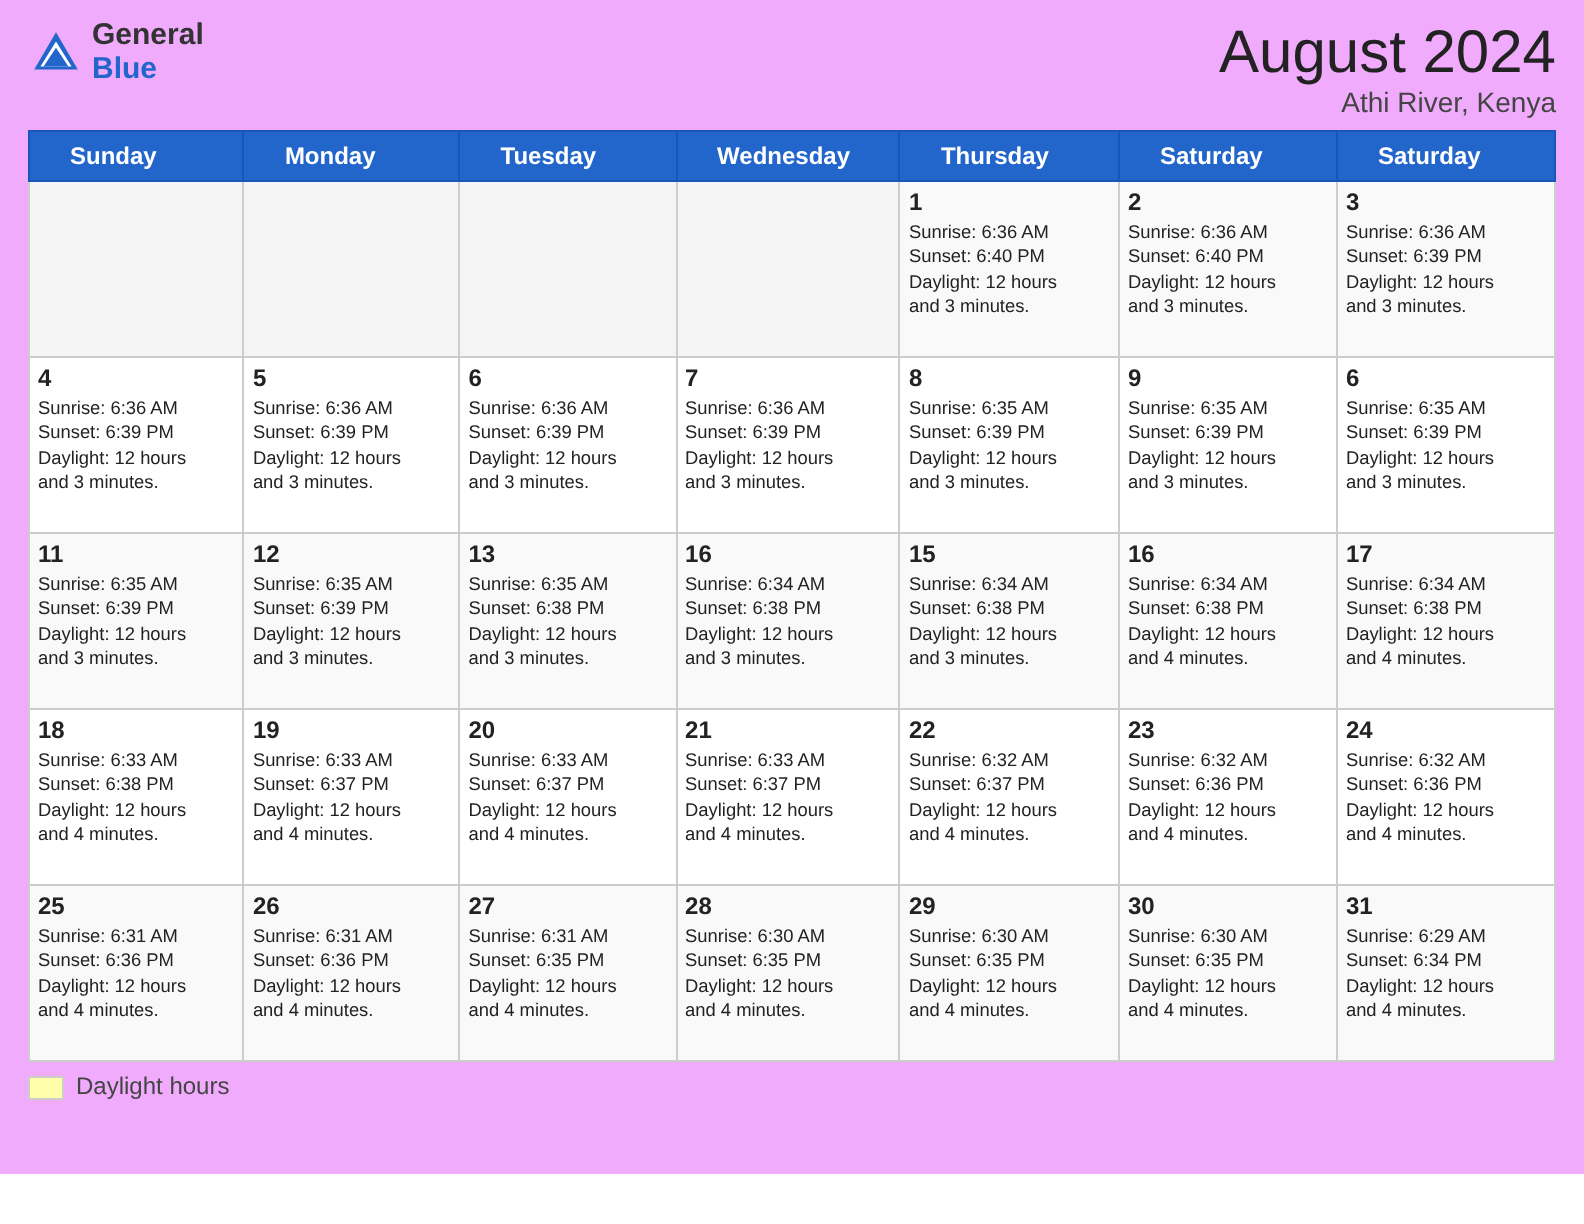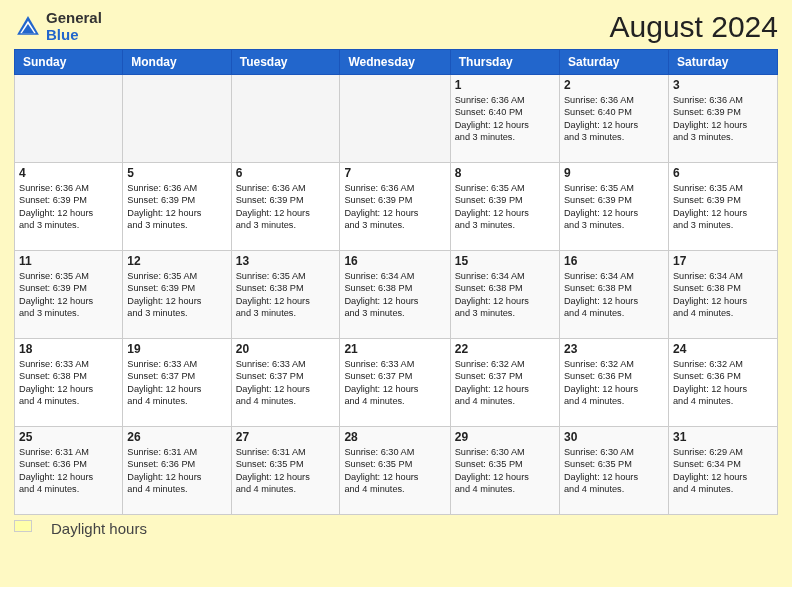--- a/index.html
+++ b/index.html
@@ -6,21 +6,21 @@
     body {
       font-family: Arial, Helvetica, sans-serif;
       background: #fff;
       width: 792px;
       height: 612px;
       overflow: hidden;
     }
     .page {
       width: 792px;
       height: 587px;
-      background: #fef9c3;
+      background: #f0abfc;
       padding: 10px 14px 10px 14px;
     }
     .header {
       display: flex;
       justify-content: space-between;
       align-items: flex-start;
       margin-bottom: 6px;
     }
     .logo {
       display: flex;
@@ -53,21 +53,21 @@
       color: #444;
     }
     .calendar {
       width: 100%;
       border-collapse: collapse;
       font-size: 10px;
     }
     .calendar thead th {
       background: #2266cc;
       color: #fff;
-      padding: 5px 8px;
+      padding: 5px 20px;
       text-align: left;
       font-size: 12px;
       font-weight: bold;
       border: 1px solid #1a55bb;
     }
     .calendar tbody td {
       border: 1px solid #ccc;
       vertical-align: top;
       padding: 3px 4px;
       width: 113px;
@@ -90,24 +90,24 @@
     .day-detail {
       font-size: 9.2px;
       color: #222;
       line-height: 1.35;
     }
     .empty-cell {
       background: #f5f5f5 !important;
     }
     .footer {
       display: flex;
-      align-items: flex-start;
-      gap: 19px;
+      align-items: flex-end;
+      gap: 6px;
       margin-top: 5px;
-      font-size: 15px;
+      font-size: 12px;
       color: #444;
     }
     .daylight-box {
       width: 18px;
       height: 12px;
       background: #ffffaa;
       border: 1px solid #ccc;
       display: inline-block;
     }
   </style>
@@ -122,20 +122,21 @@
         <polygon points="18,10 28,26 8,26" fill="#fff"></polygon>
         <polygon points="18,14 26,26 10,26" fill="#2266cc"></polygon>
       </svg>
       <div class="logo-text">
         <div><span class="general">General</span></div>
         <div><span class="blue">Blue</span></div>
       </div>
     </div>
     <div class="title-block">
       <div class="month-year">August 2024</div>
+      <div class="location">Athi River, Kenya</div>
     </div>
   </div>
 
   <table class="calendar">
     <thead>
       <tr id="weekday-header">
           <th>Sunday</th>
           <th>Monday</th>
           <th>Tuesday</th>
           <th>Wednesday</th>

